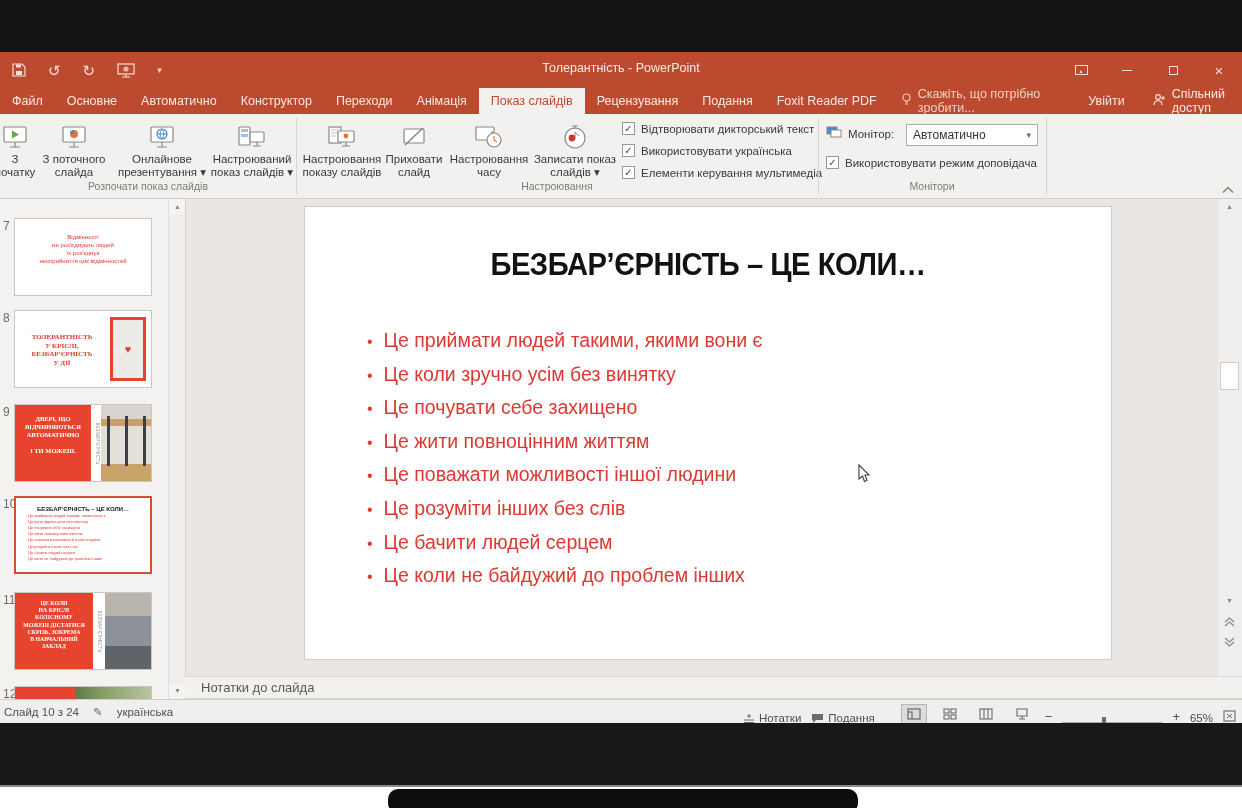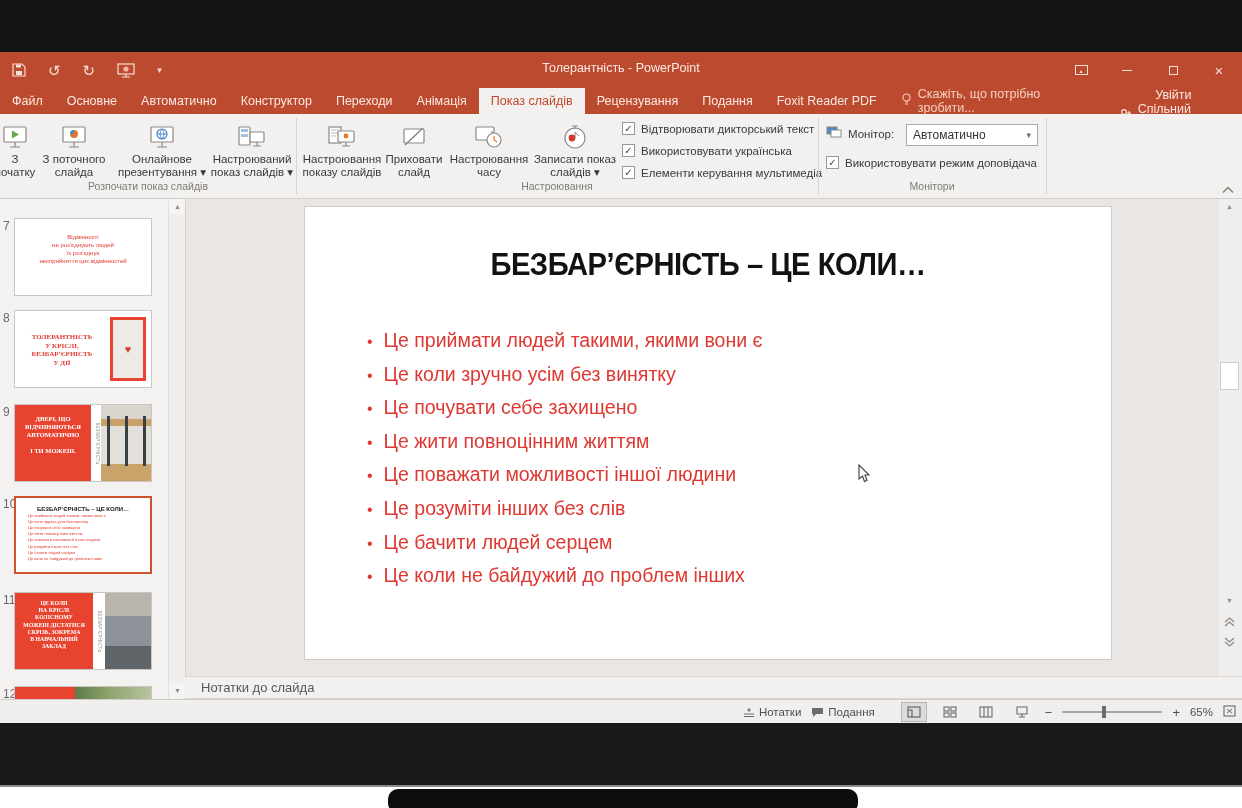--- a/index.html
+++ b/index.html
@@ -23,21 +23,21 @@
   .win-btn { width:46px; height:36px; display:flex; align-items:center; justify-content:center; color:#f6ded6; font-size:13px; }
   .box-icon { display:inline-block; width:9px; height:9px; border:1px solid #f6ded6; }
   .min-line { display:inline-block; width:10px; height:1px; background:#f6ded6; }
   .ribopt { display:inline-flex; width:13px; height:10px; border:1px solid #f6ded6; align-items:center; justify-content:center; font-size:6px; }
 
   
   #menubar { position:absolute; left:0; top:88px; width:1242px; height:26px; background:#bc4a2f; display:flex; align-items:stretch; color:#fbe9e3; font-size:12.5px; }
   .mtab { display:flex; align-items:center; padding:0 12px; white-space:nowrap; }
   .mtab.active { background:#f3f1ef; color:#c0472b; }
   .tellme { display:flex; align-items:center; gap:6px; padding:0 12px; color:#f4cfc3; }
-  .menu-right { margin-left:auto; display:flex; align-items:center;flex-direction:column; }
+  .menu-right { margin-left:auto; display:flex; align-items:center; }
   .signin { padding:0 14px; }
   .share { display:flex; align-items:center; gap:6px; padding:0 14px; }
 
   
   #ribbon { position:absolute; left:0; top:114px; width:1242px; height:85px; background:#f3f1ef; border-bottom:1px solid #d2cecb; }
   .rbtn { position:absolute; top:4px; height:62px; display:flex; flex-direction:column; align-items:center; justify-content:flex-start; font-size:11.5px; color:#3b3a39; text-align:center; line-height:13px; }
   .rbtn .ric { height:32px; display:flex; align-items:flex-end; justify-content:center; margin-bottom:3px; }
   .rsep { position:absolute; top:4px; width:1px; height:76px; background:#d8d4d1; }
   .rgroup-label { position:absolute; top:66px; height:14px; font-size:10.5px; color:#7e7c79; text-align:center; }
   .cbrow { position:absolute; display:flex; align-items:center; gap:6px; font-size:11.5px; color:#3b3a39; white-space:nowrap; }
@@ -67,21 +67,21 @@
   #notesbar { position:absolute; left:185px; top:477px; width:1057px; height:23px; background:#f2f1f0; border-top:1px solid #d8d5d2; border-bottom:1px solid #d8d5d2; display:flex; align-items:center; }
   #notesbar span { margin-left:16px; font-size:13px; color:#595856; }
 
   #main-scroll { position:absolute; left:1218px; top:0; width:24px; height:477px; background:#f0eeec; }
   .msb { position:absolute; left:3px; width:17px; text-align:center; font-size:7px; color:#8a8886; }
   #msb-thumb { position:absolute; left:2px; top:163px; width:19px; height:28px; background:#fff; border:1px solid #cfccc9; }
 
   
   #statusbar { position:absolute; left:0; top:699px; width:1242px; height:24px; background:#f0efee; border-top:1px solid #d0cdc9; font-size:11.5px; color:#504f4d; }
   .st-left { position:absolute; left:4px; top:0; height:24px; display:flex; align-items:center; gap:14px; }
-  .st-right { position:absolute; right:6px; top:0; height:24px; display:flex; align-items:center; gap:10px; }
+  .st-right { position:absolute; right:6px; top:0; height:24px; display:flex; align-items:flex-end; gap:10px; }
   .viewbtn { width:26px; height:20px; display:flex; align-items:center; justify-content:center; }
   .viewbtn.active { background:#dedcda; border:1px solid #b9b6b3; }
   .zoomtrack { position:relative; width:100px; height:2px; background:#a8a6a3; }
   .zoomthumb { position:absolute; left:40px; top:-5px; width:4px; height:12px; background:#6d6b69; }
 
   
   #bottom-black { position:absolute; left:0; top:723px; width:1242px; height:64px; background:#18181a; border-bottom:2px solid #8a8a8a; }
   #bottom-white { position:absolute; left:0; top:787px; width:1242px; height:21px; background:#fff; }
   #dock-bar { position:absolute; left:388px; top:789px; width:470px; height:24px; background:#0d0d0f; border-radius:10px; }
 
@@ -469,20 +469,25 @@
       </span>
       <span class="msb" style="top:438px">
         <svg width="11" height="10" viewBox="0 0 11 10">
             <path d="M1 1 5.5 5 10 1M1 5 5.5 9 10 5" fill="none" stroke="#8a8886" stroke-width="1.2"></path>
           </svg>
       </span>
     </div>
   </div>
 
   <div id="statusbar">
+    <div class="st-left">
+      <span>Слайд 10 з 24</span>
+      <span style="color:#6d6b69">✎</span>
+      <span>українська</span>
+    </div>
     <div class="st-right">
       <span style="display:flex;align-items:center;gap:4px">
         <svg width="12" height="11" viewBox="0 0 12 11">
             <path d="M6 1v4M4 3h4" stroke="#6d6b69" stroke-width="1"></path>
             <path d="M1 7h10M1 9.5h10" stroke="#6d6b69" stroke-width="1.2"></path>
           </svg>
         <span>Нотатки</span>
       </span>
       <span style="display:flex;align-items:center;gap:4px">
         <svg width="13" height="11" viewBox="0 0 13 11">

